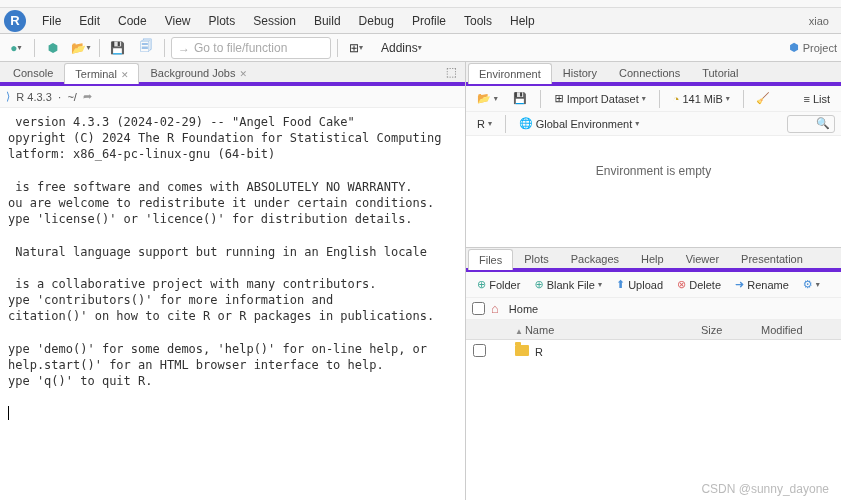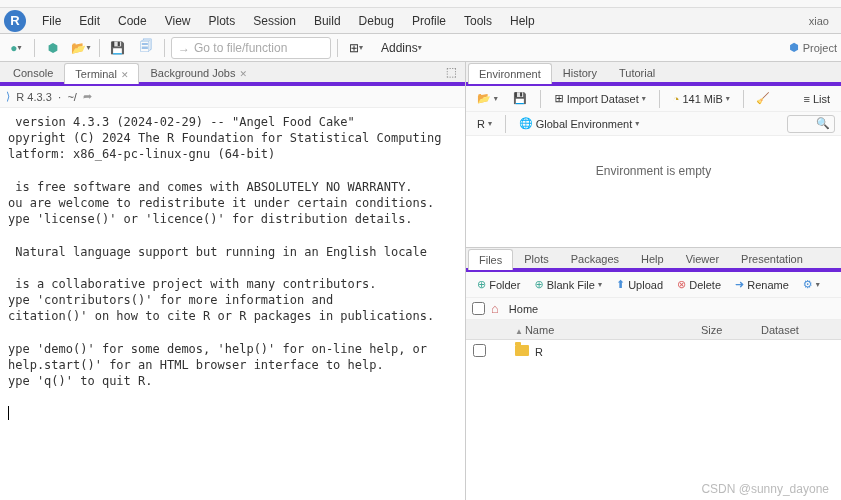--- a/index.html
+++ b/index.html
@@ -139,20 +139,21 @@
 ype 'q()' to quit R.
 
 </span><span class="cursor"></span></div>
   </div>
 
   <div class="right-pane">
     <div class="right-top">
       <div class="tabbar">
         <div class="tab active"><span>Environment</span></div>
         <div class="tab"><span>History</span></div>
+        <div class="tab"><span>Connections</span></div>
         <div class="tab"><span>Tutorial</span></div>
         <div class="tab-spacer"></div>
       </div>
       <div class="env-tools">
         <div class="env-btn icon-yellow">📂<span class="caret">▾</span></div>
         <div class="env-btn icon-blue">💾</div>
         <div class="tb-sep"></div>
         <div class="env-btn">
           <span>⊞</span>
           <span>Import Dataset</span>
@@ -228,21 +229,21 @@
       </div>
       <div class="crumb">
         <input type="checkbox" style="">
         <span class="home-icon">⌂</span>
         <span>Home</span>
       </div>
       <div class="file-header">
         <div class="fh-cb"></div>
         <div class="fh-name"><span class="sort-caret">▲</span><span>Name</span></div>
         <div class="fh-size">Size</div>
-        <div class="fh-mod">Dataset</div>
+        <div class="fh-mod">Modified</div>
       </div>
       <div class="file-row">
         <div class="fh-cb"><input type="checkbox" style=""></div>
         <div class="fh-name"><span class="folder-icon"></span><span>R</span></div>
         <div class="fh-size"></div>
         <div class="fh-mod"></div>
       </div>
     </div>
   </div>
 </div>

